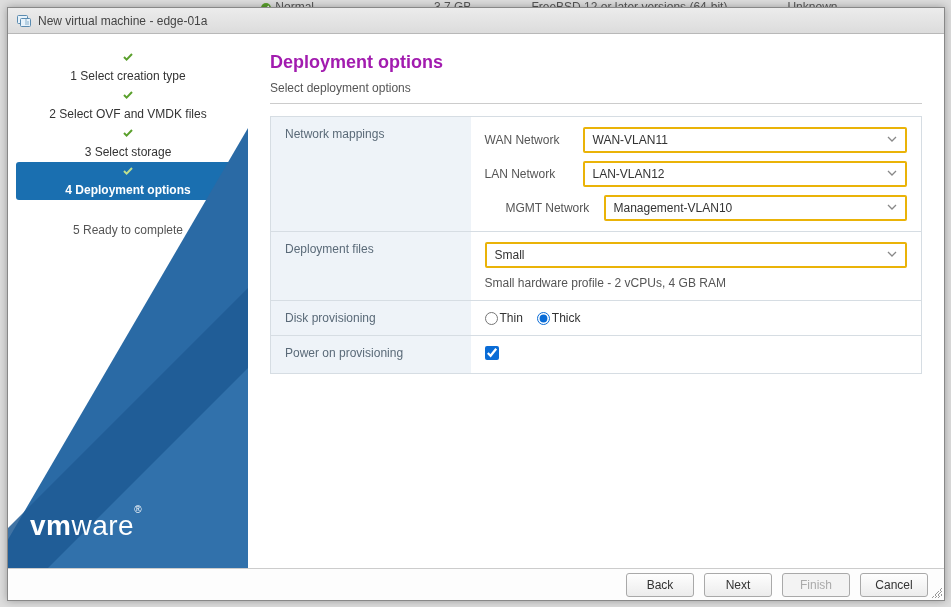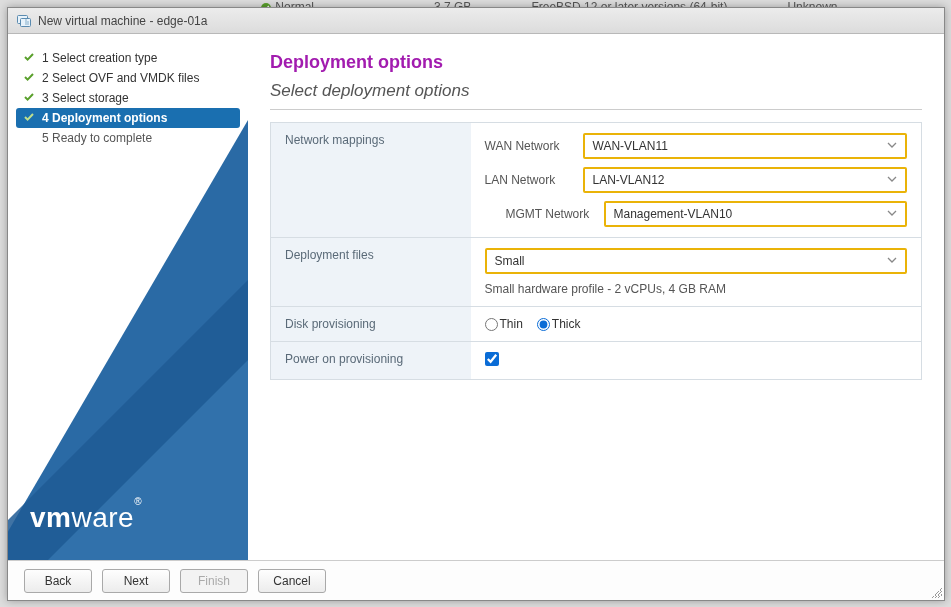--- a/index.html
+++ b/index.html
@@ -20,21 +20,21 @@
     height:26px; background:linear-gradient(#ececec,#dcdcdc);
     border-bottom:1px solid #b8b8b8; display:flex; align-items:center;
     padding:0 8px; gap:6px; color:#444; font-size:12px;
   }
   .dialog-titlebar .title-icon { width:16px; height:16px; display:flex; align-items:center; justify-content:center; }
 
   .dialog-body { flex:1; display:flex; overflow:hidden; }
 
   .sidebar { width:240px; position:relative; background:#fff; }
   .sidebar-steps { padding:14px 8px 8px 8px; }
-  .step { display:flex; gap:6px; padding:3px 6px; border-radius:3px; color:#333; font-size:12px; }
+  .step { display:flex; align-items:center; gap:6px; padding:3px 6px; border-radius:3px; color:#333; font-size:12px;flex-direction:column; }
   .step .chk { width:14px; display:flex; justify-content:center; color:#3a9a3a; font-weight:bold; }
   .step.done .lbl { color:#333; }
   .step.active { background:#1a6fb0; color:#fff; }
   .step.active .chk { color:#cfe8b0; }
   .step.pending .chk { visibility:hidden; }
   .step.pending .lbl { color:#555; }
   .step .lbl { white-space:nowrap; }
   .step.active .lbl { font-weight:bold; }
 
   .sidebar-art {
@@ -42,21 +42,21 @@
   }
   .sidebar-art .tri1 { position:absolute; left:-40px; bottom:-40px; width:0; height:0; border-left:280px solid transparent; border-bottom:480px solid #2a6aa5; }
   .sidebar-art .tri2 { position:absolute; left:-60px; bottom:-20px; width:0; height:0; border-left:300px solid transparent; border-bottom:300px solid #1f5b94; opacity:.85; }
   .sidebar-art .tri3 { position:absolute; left:-20px; bottom:-60px; width:0; height:0; border-left:260px solid transparent; border-bottom:260px solid #3d7fb9; opacity:.6; }
   .vmware-logo { position:absolute; left:22px; bottom:26px; color:#fff; font-size:28px; font-weight:300; letter-spacing:.5px; font-family: Arial, sans-serif;}
   .vmware-logo b { font-weight:600; }
   .vmware-logo sup { font-size:10px; position:relative; top:-12px; }
 
   .content { flex:1; padding:18px 22px 0 22px; overflow:auto; }
   .content h1 { margin:0 0 8px 0; font-size:18px; font-weight:bold; color:#a21caf; }
-  .content .subtitle { font-size:17px; color:#555; padding-bottom:8px; border-bottom:1px solid #ccc; margin-bottom:12px;font-style:italic; }
+  .content .subtitle { font-size:12px; color:#555; padding-bottom:8px; border-bottom:1px solid #ccc; margin-bottom:12px; }
 
   .form-table { width:100%; border:1px solid #d6dde3; border-collapse:collapse; }
   .form-table > tbody > tr > td { border-top:1px solid #d6dde3; padding:10px 14px; vertical-align:top; font-size:12px; }
   .form-table > tbody > tr:first-child > td { border-top:none; }
   .form-table .label-cell { width:200px; background:#eef3f8; color:#5a6a78; }
   .form-table .value-cell { background:#fff; }
 
   .net-row { display:flex; align-items:center; margin-bottom:8px; gap:8px; }
   .net-row:last-child { margin-bottom:0;margin-left:21px; }
   .net-label { width:90px; color:#555; font-size:12px; }
@@ -69,21 +69,21 @@
   .select.full { width:100%; }
 
   .desc-below { font-size:12px; color:#555; margin-top:8px; }
 
   .radio-group { display:flex; align-items:center; gap:4px; }
   .radio-item { display:flex; align-items:center; gap:2px; margin-right:10px; cursor:pointer; }
   input[type=radio] { accent-color:#0a6cd6; margin:0; }
   input[type=checkbox] { accent-color:#0a6cd6; width:14px; height:14px; margin:0; }
 
   .dialog-footer {
-    border-top:1px solid #ccc; height:40px; display:flex; align-items:center; 
+    border-top:1px solid #ccc; height:32px; display:flex; align-items:center; justify-content:flex-end;
     gap:10px; padding:0 16px; background:#fdfdfd;
   }
   .btn {
     min-width:68px; height:24px; padding:0 14px; border:1px solid #a9a9a9; border-radius:3px;
     background:linear-gradient(#fefefe,#ececec); font-size:12px; color:#333; cursor:pointer;
     display:flex; align-items:center; justify-content:center;
   }
   .btn.disabled { color:#aaa; cursor:default; background:#f3f3f3; }
 
   .resize-grip { position:absolute; right:2px; bottom:2px; width:10px; height:10px;

